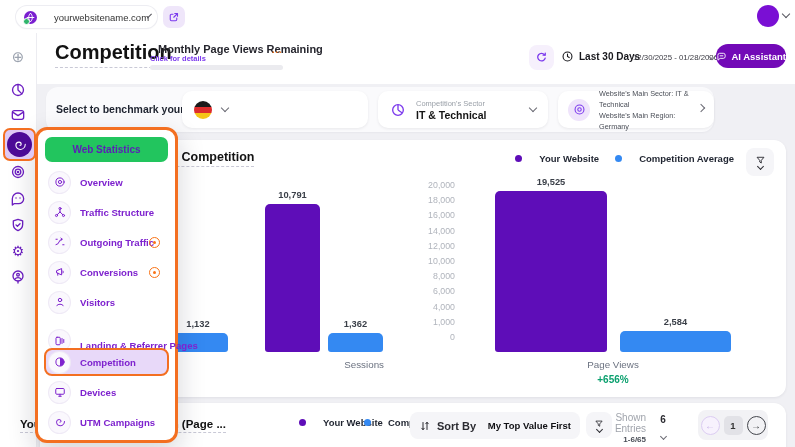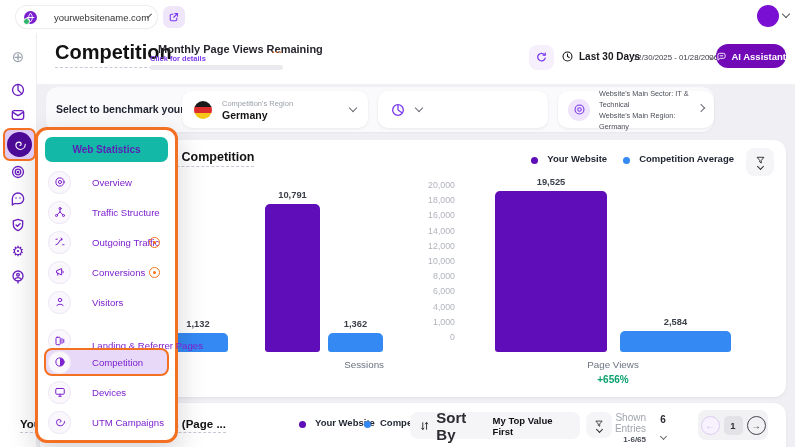--- a/index.html
+++ b/index.html
@@ -45,51 +45,51 @@
   .dd{position:absolute;background:#fff;border-radius:10px;box-shadow:0 1px 3px rgba(20,20,43,.08);display:flex;align-items:center;box-sizing:border-box}
   .dd .sub{font-size:7.5px;color:#9aa0a8;margin-bottom:1px}
   .dd .val{font-size:10.5px;font-weight:bold;color:#141414}
   #flag-de{width:18px;height:18px;border-radius:50%;background:linear-gradient(#1a1a1a 33%,#dd2c2c 33% 66%,#f5c518 66%);flex:0 0 auto}
   #info-card{left:558px;top:91px;width:156px;height:37px}
   #info-card .line{font-size:7.3px;color:#4b4f58;font-weight:normal;line-height:11px}
   
   #chart-card{left:40px;top:140px;width:746px;height:257px}
   #chart-title{left:82px;top:150px;font-size:12.5px;font-weight:bold;color:#121212;border-bottom:1.5px dashed #c9c9d6;padding-bottom:2px}
   #chart-legend{right:61px;top:153px;display:flex;gap:16px}
-  .leg{display:flex;align-items:flex-end;gap:9px;font-size:9.5px;font-weight:bold;color:#1f2430}
+  .leg{display:flex;align-items:center;gap:17px;font-size:9.5px;font-weight:bold;color:#1f2430}
   .leg .dot{width:7px;height:7px;border-radius:50%}
   .filter-btn{position:absolute;width:28px;height:28px;border-radius:8px;background:#F5F5F8;display:flex;flex-direction:column;align-items:center;justify-content:center;color:#2b2b31;gap:1px}
   .tick{position:absolute;width:75px;text-align:right;font-size:8.8px;color:#b0b4bc}
   .bar{position:absolute;border-radius:5px 5px 3px 3px}
   .bar-val{position:absolute;width:80px;text-align:center;font-size:9.3px;font-weight:bold;color:#3a3f48}
   .cat-label{position:absolute;width:120px;text-align:center;font-size:9.8px;color:#6b7280}
   .chg-label{position:absolute;width:120px;text-align:center;font-size:10px;font-weight:bold;color:#0AA06E}
   
   #bottom-card{left:40px;top:403px;width:746px;height:60px}
   #bottom-title{left:20px;top:418px;font-size:11.5px;font-weight:bold;color:#121212;border-bottom:1.5px dashed #c9c9d6;padding-bottom:2px}
   #sort-pill{left:410px;top:412px;width:170px;height:27px;background:#F5F5F8;border-radius:8px;display:flex;align-items:center;padding:0 9px;box-sizing:border-box;gap:6px}
-  #sort-pill .sb{font-size:15px;font-weight:bold;color:#2b2b31}
+  #sort-pill .sb{font-size:11px;font-weight:bold;color:#2b2b31}
   #sort-pill .val{font-size:9.5px;font-weight:bold;color:#101014;margin-left:auto}
   #shown{left:596px;top:412px;width:50px;text-align:right}
   #shown .l1{font-size:10px;color:#a0a4ac}
   #shown .l2{font-size:8px;color:#4b4f58;font-weight:bold;margin-top:1px}
   #pagesize{left:652px;top:414px;width:22px;text-align:center;color:#2b2b31}
   #pagesize .n{font-size:10px;font-weight:bold}
   #pager{left:698px;top:410px;width:70px;height:30px;background:#F2F2F5;border-radius:8px;display:flex;align-items:center;justify-content:center;gap:4px}
   .pg-btn{width:19px;height:19px;border-radius:50%;display:flex;align-items:center;justify-content:center;font-size:10px;box-sizing:border-box}
   #pg-prev{border:1.4px solid #DCCDF2;color:#C9B5E8;background:#F7F2FD}
   #pg-num{width:19px;height:19px;border-radius:5px;background:#E2E2E7;color:#333;font-size:9.5px;display:flex;align-items:center;justify-content:center;font-weight:bold}
   #pg-next{border:1.4px solid #44464d;color:#33353a}
   
   #menu{left:35px;top:127px;width:143px;height:316px;background:#fff;border:3px solid #F36F21;border-radius:12px;box-shadow:0 10px 28px rgba(15,15,40,.18);z-index:50;box-sizing:border-box}
-  #menu-header{position:absolute;left:7px;right:7px;top:7px;height:25px;background:#14b8a6;border-radius:7px;display:flex;align-items:center;justify-content:center;font-size:10px;font-weight:bold;color:#5B21B6}
+  #menu-header{position:absolute;left:7px;right:7px;top:7px;height:25px;background:#22c55e;border-radius:7px;display:flex;align-items:center;justify-content:center;font-size:10px;font-weight:bold;color:#5B21B6}
   .menu-item{position:absolute;left:6px;right:6px;height:28px;display:flex;align-items:center;padding-left:5px;box-sizing:border-box;border-radius:8px}
   .menu-item.active{background:#E8D9F9;border:2.5px solid #F36F21;padding-left:3px}
   .mi-ic{width:21px;height:21px;border-radius:50%;background:#FAF8FD;box-shadow:0 0 0 1px #efeaf6;display:flex;align-items:center;justify-content:center;color:#7E22CE;flex:0 0 auto}
-  .mi-lbl{font-size:9.6px;font-weight:normal;color:#7E22CE;margin-left:22px;white-space:nowrap}
+  .mi-lbl{font-size:9.6px;font-weight:bold;color:#7E22CE;margin-left:10px;white-space:nowrap}
   .mi-badge{position:absolute;right:9px;width:9px;height:9px;border-radius:50%;border:1.6px solid #F97316;display:flex;align-items:center;justify-content:center}
   .mi-badge::after{content:"";width:3px;height:3px;border-radius:50%;background:#F97316}
   
   #rail-active{left:3px;top:128px;width:33px;height:33px;border:2.5px solid #F36F21;border-radius:7px;background:#DFC9F5;z-index:60;display:flex;align-items:center;justify-content:center;box-sizing:border-box}
   #rail-active .disc{width:25px;height:25px;border-radius:50%;background:#4C0996;display:flex;align-items:center;justify-content:center;color:#fff}
   #avatar{left:757px;top:5px;width:22px;height:22px;border-radius:50%;background:#7A0FD4}
   #avatar-chev{left:783px;top:14px;color:#55555e}
 </style>
 </head>
 <body>
@@ -195,31 +195,31 @@
     <svg width="14" height="14" viewBox="0 0 24 24" fill="none" stroke="#fff" stroke-width="1.9" stroke-linecap="round">
         <path d="M12 12.6a2 2 0 0 0 2-2 3.6 3.6 0 0 0-3.6-3.6A5.4 5.4 0 0 0 5 12.4 7.2 7.2 0 0 0 12.2 19.6 9 9 0 0 0 21 11"></path>
       </svg>
   </span>
 </div>
 
 <div class="abs" id="bench"></div>
 <div class="abs" id="bench-label">Select to benchmark your website:</div>
 <div class="dd" style="left:182px;top:91px;width:186px;height:37px;padding:0 12px;gap:10px">
   <span id="flag-de"></span>
-  <span style="flex:1">
-    <div class="sub">Competition's Region</div>
-    <div class="val">Germany</div>
-  </span>
   <span class="chev" style="color:#6b6b74"></span>
 </div>
 <div class="dd" style="left:378px;top:91px;width:170px;height:37px;padding:0 12px;gap:10px">
   <svg width="16" height="16" viewBox="0 0 24 24" fill="none" stroke="#7C3AED" stroke-width="2">
       <circle cx="12" cy="12" r="8"></circle>
       <path d="M12 12V4M12 12l6.5 4.5"></path>
     </svg>
+  <span style="flex:1">
+    <div class="sub">Competition's Sector</div>
+    <div class="val">IT &amp; Technical</div>
+  </span>
   <span class="chev" style="color:#6b6b74"></span>
 </div>
 <div class="dd" id="info-card" style="padding:0 10px;gap:9px">
   <span style="width:22px;height:22px;border-radius:50%;background:#EFE4FB;display:flex;align-items:center;justify-content:center;flex:0 0 auto">
     <svg width="13" height="13" viewBox="0 0 24 24" fill="none" stroke="#7C3AED" stroke-width="2">
         <circle cx="12" cy="12" r="8.2"></circle>
         <circle cx="12" cy="12" r="3.2"></circle>
       </svg>
   </span>
   <span style="flex:1">

